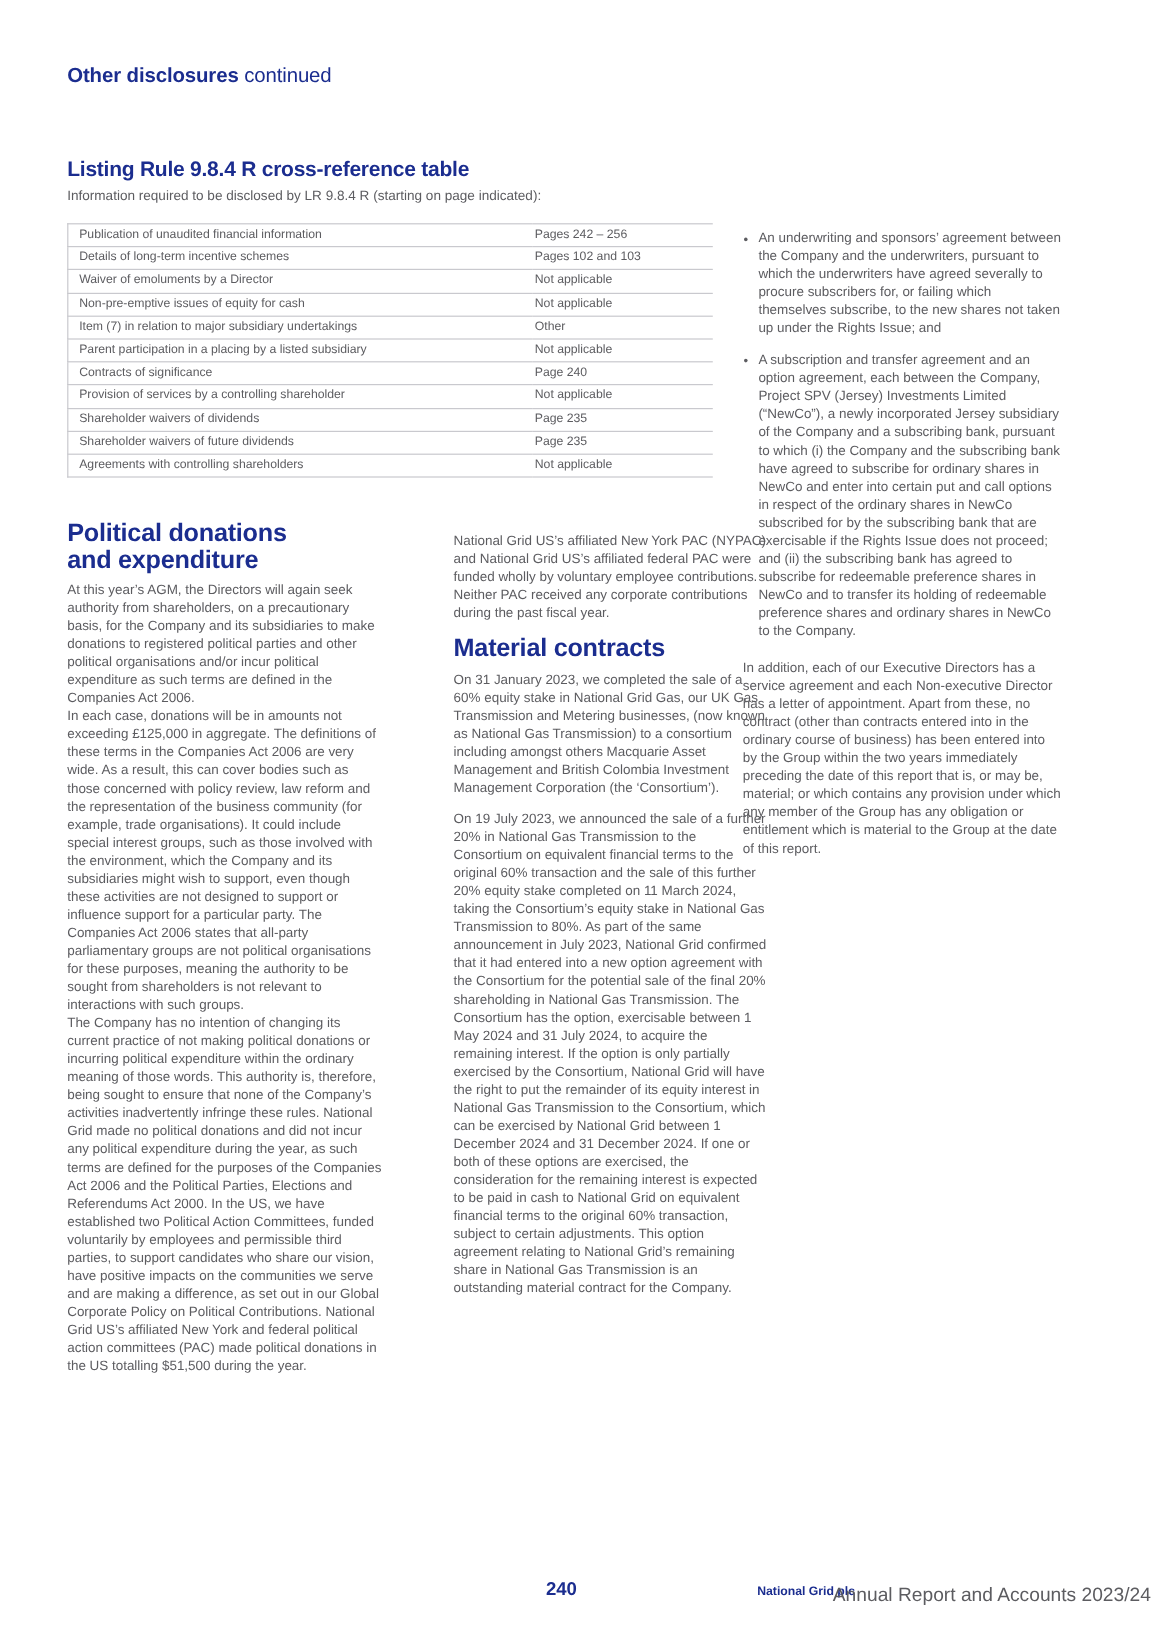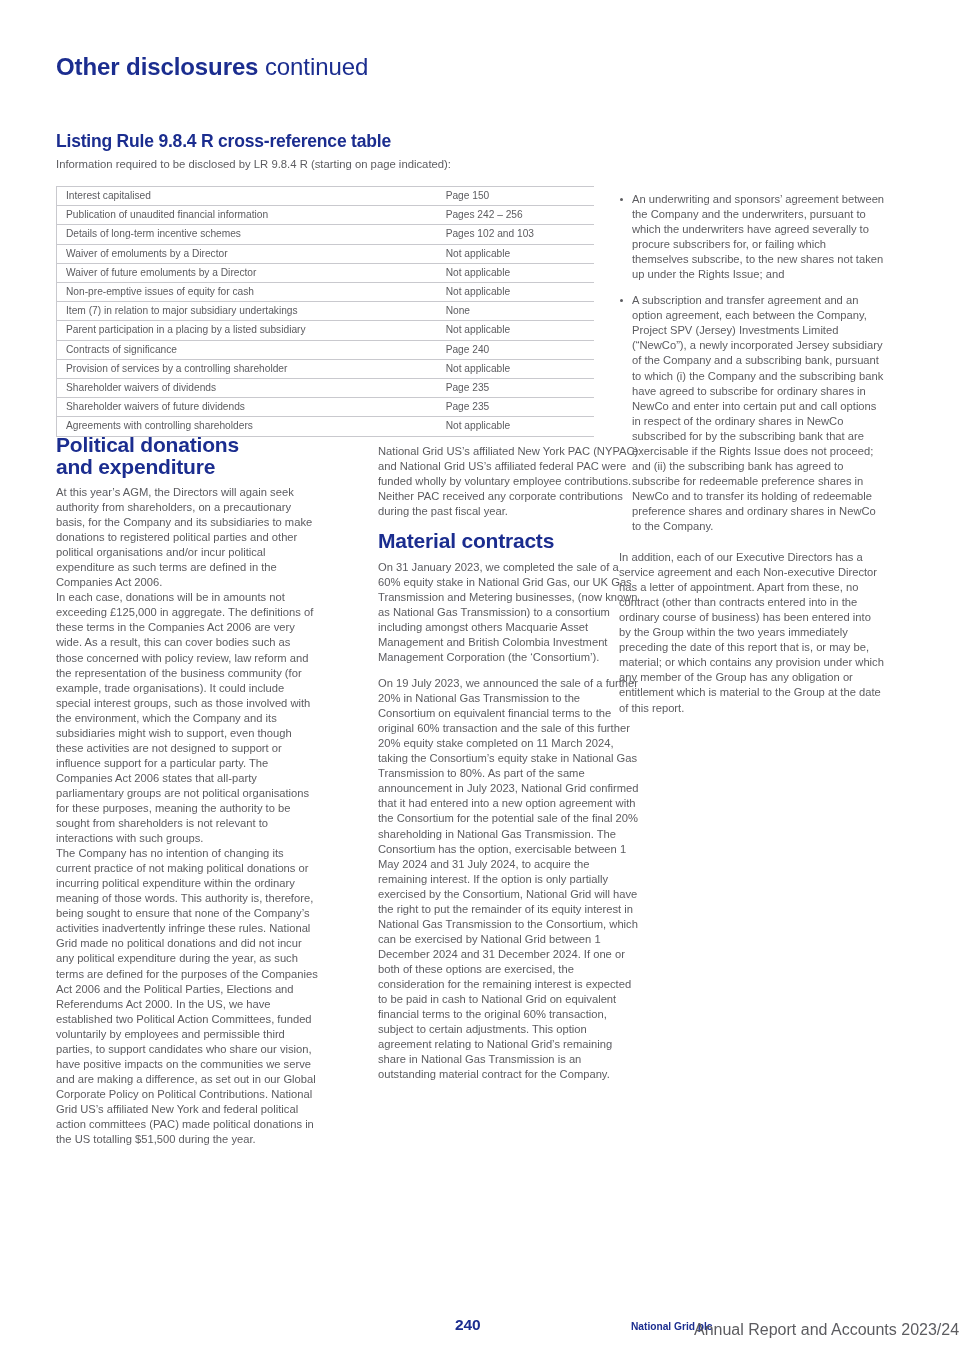--- a/index.html
+++ b/index.html
@@ -22,21 +22,21 @@
     width: 965px;
     height: 1365px;
     overflow: hidden;
   }
 
   
   .running-header {
     position: absolute;
     left: 56px;
     top: 53px;
-    font-size: 24px;
+    font-size: 17px;
     letter-spacing: -0.1px;
     color: #1b2d8f;
     white-space: nowrap;
   }
   .running-header .strong {
     font-weight: bold;
   }
   .running-header .light {
     font-weight: normal;
   }
@@ -186,46 +186,38 @@
   <div class="running-header">
     <span class="strong">Other disclosures</span><span class="light"> continued</span>
   </div>
 
   <div class="h-section lr-heading">Listing Rule 9.8.4 R cross-reference table</div>
   <div class="lr-intro">Information required to be disclosed by LR 9.8.4 R (starting on page indicated):</div>
 
   <table class="xref-table">
     <tbody>
       <tr>
-        <td class="c-item">Interest capitalised</td>
-        <td class="c-ref">Page 150</td>
-      </tr>
-      <tr>
         <td class="c-item">Publication of unaudited financial information</td>
         <td class="c-ref">Pages 242 – 256</td>
       </tr>
       <tr>
         <td class="c-item">Details of long-term incentive schemes</td>
         <td class="c-ref">Pages 102 and 103</td>
       </tr>
       <tr>
         <td class="c-item">Waiver of emoluments by a Director</td>
         <td class="c-ref">Not applicable</td>
       </tr>
       <tr>
-        <td class="c-item">Waiver of future emoluments by a Director</td>
-        <td class="c-ref">Not applicable</td>
-      </tr>
-      <tr>
         <td class="c-item">Non-pre-emptive issues of equity for cash</td>
         <td class="c-ref">Not applicable</td>
       </tr>
       <tr>
         <td class="c-item">Item (7) in relation to major subsidiary undertakings</td>
-        <td class="c-ref">None</td>
+        <td class="c-ref">Other</td>
       </tr>
       <tr>
         <td class="c-item">Parent participation in a placing by a listed subsidiary</td>
         <td class="c-ref">Not applicable</td>
       </tr>
       <tr>
         <td class="c-item">Contracts of significance</td>
         <td class="c-ref">Page 240</td>
       </tr>
       <tr>

